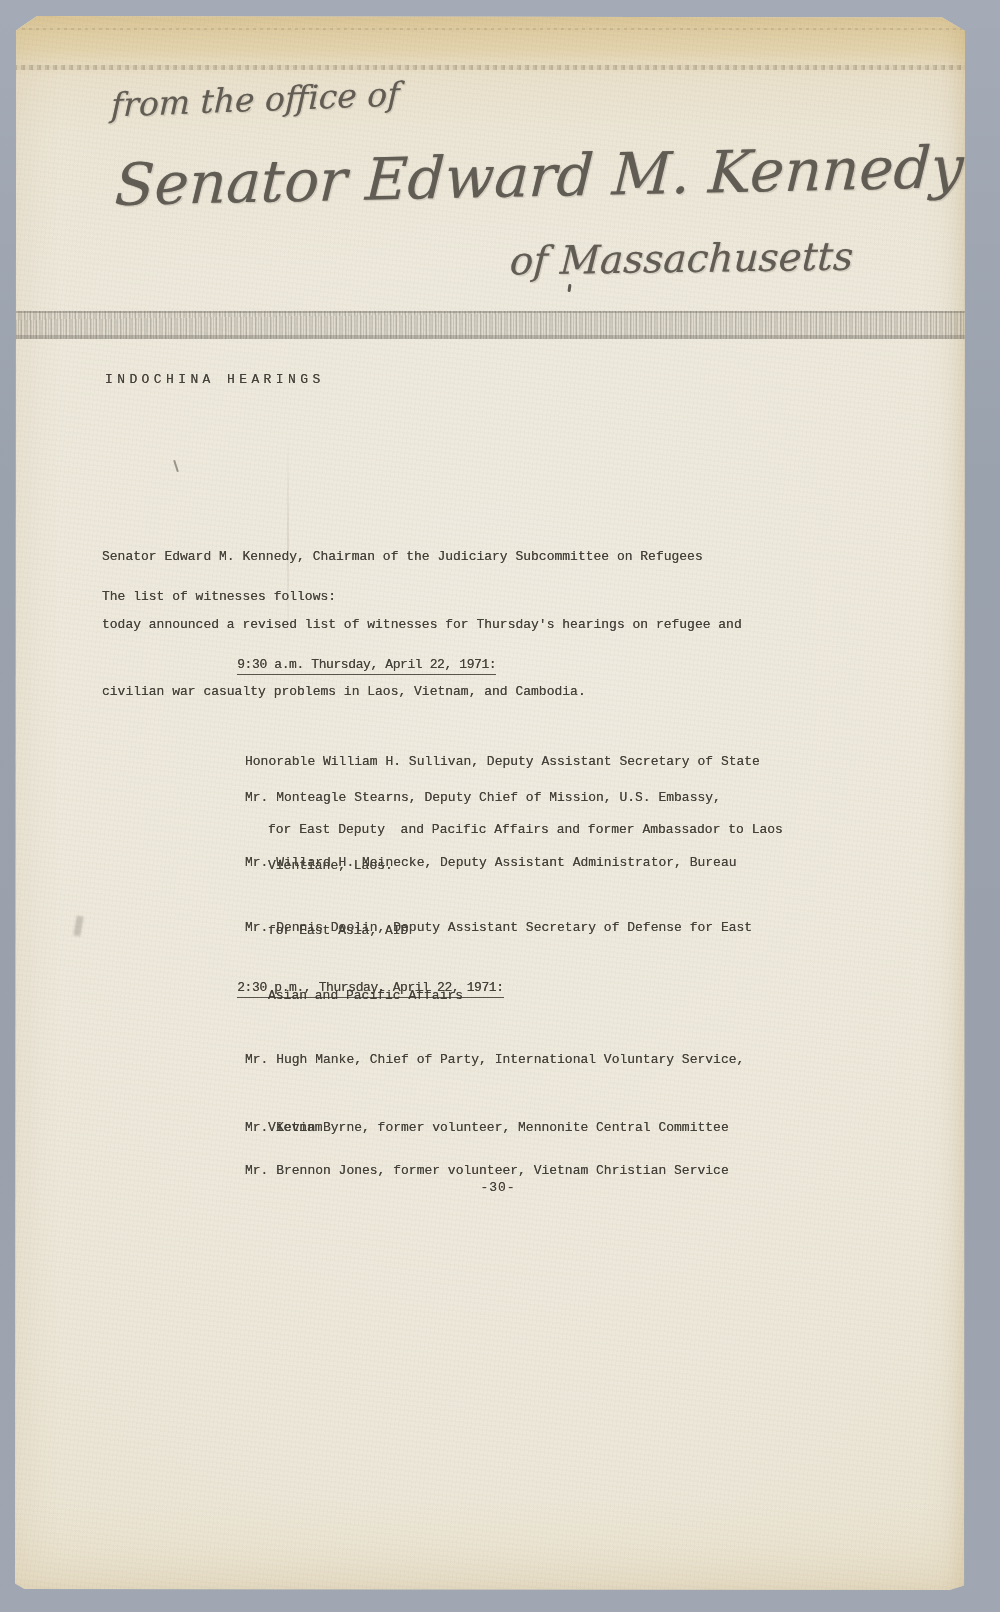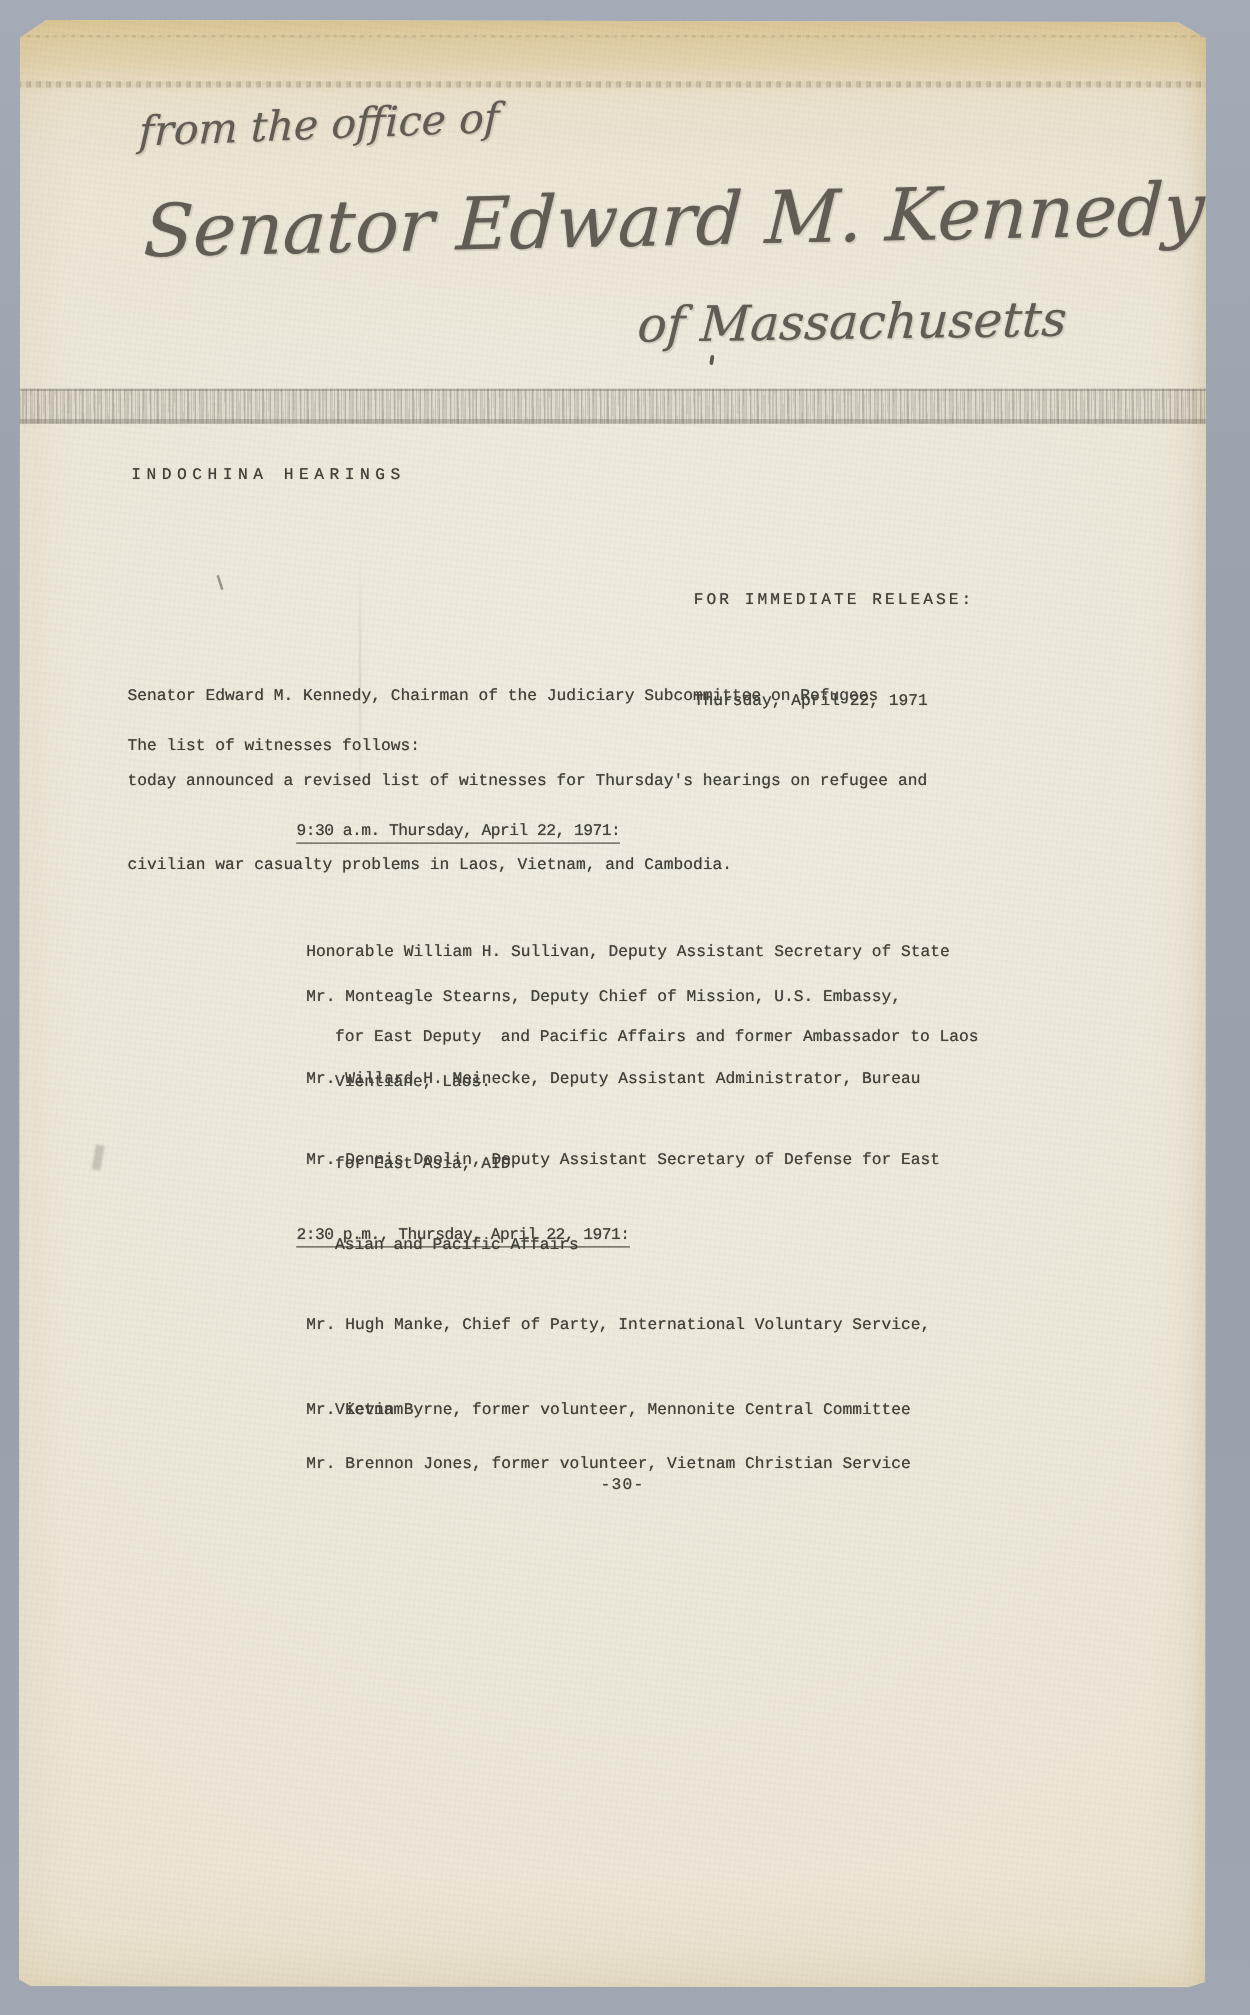--- a/index.html
+++ b/index.html
@@ -81,24 +81,20 @@
 
   <div class="divider"></div>
 
   <div class="artifact a1"></div>
   <div class="artifact a2"></div>
   <div class="artifact a3"></div>
   <div class="artifact crease"></div>
 
   <div class="tw slug">INDOCHINA HEARINGS</div>
 
-  <div class="tw release">
-    <div class="r1">FOR IMMEDIATE RELEASE:</div>
-    <div class="r2">Thursday, April 22, 1971</div>
-  </div>
 
   <div class="tw para">
     <div>Senator Edward M. Kennedy, Chairman of the Judiciary Subcommittee on Refugees</div>
     <div>today announced a revised list of witnesses for Thursday's hearings on refugee and</div>
     <div>civilian war casualty problems in Laos, Vietnam, and Cambodia.</div>
   </div>
 
   <div class="tw intro">The list of witnesses follows:</div>
 
   <div class="tw heading h1">

